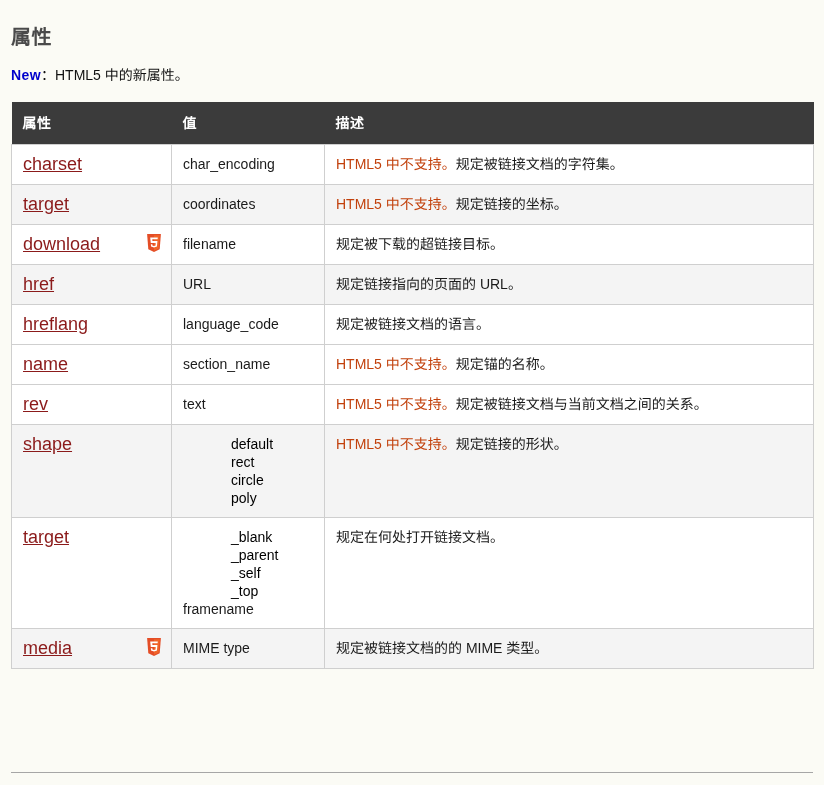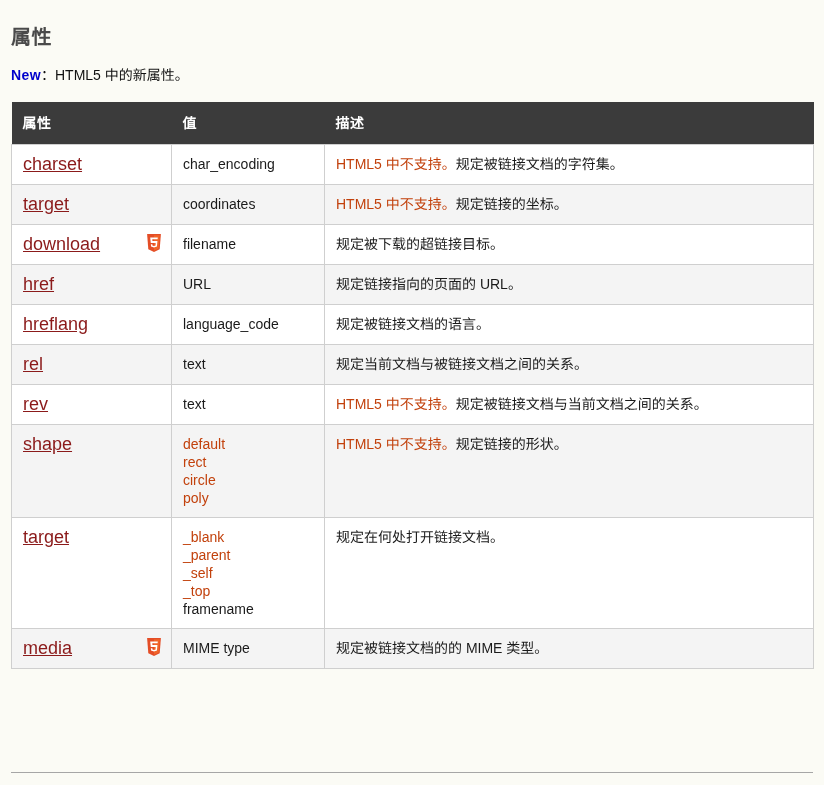--- a/index.html
+++ b/index.html
@@ -104,22 +104,23 @@
     line-height: 0;
   }
 
   
   .val-italic {
     color: #1a1a1a;
     display: block;
   }
   .val-plain {
     font-style: normal;
-    color: #c2410c;
+    color: #000000;
     display: block;
+    margin-left: 48px;
   }
 
   
   .desc-warn {
     color: #c2410c;
   }
   .desc-text {
     color: #1a1a1a;
   }
 
@@ -191,26 +192,26 @@
           </td>
           <td><span class="desc-text">规定链接指向的页面的 URL。</span></td>
         </tr>
         <tr class="row-odd">
           <td class="attr-cell"><a class="attr-link">hreflang</a></td>
           <td>
             <span class="val-italic">language_code</span>
           </td>
           <td><span class="desc-text">规定被链接文档的语言。</span></td>
         </tr>
-        <tr class="row-even">
-          <td class="attr-cell"><a class="attr-link">rel</a></td>
-          <td>
-            <span class="val-italic">text</span>
-          </td>
-          <td><span class="desc-text">规定当前文档与被链接文档之间的关系。</span></td>
+        <tr class="row-odd">
+          <td class="attr-cell"><a class="attr-link">name</a></td>
+          <td>
+            <span class="val-italic">section_name</span>
+          </td>
+          <td><span class="desc-warn">HTML5 中不支持。</span><span class="desc-text">规定锚的名称。</span></td>
         </tr>
         <tr class="row-odd">
           <td class="attr-cell"><a class="attr-link">rev</a></td>
           <td>
             <span class="val-italic">text</span>
           </td>
           <td><span class="desc-warn">HTML5 中不支持。</span><span class="desc-text">规定被链接文档与当前文档之间的关系。</span></td>
         </tr>
         <tr class="row-even">
           <td class="attr-cell"><a class="attr-link">shape</a></td>

